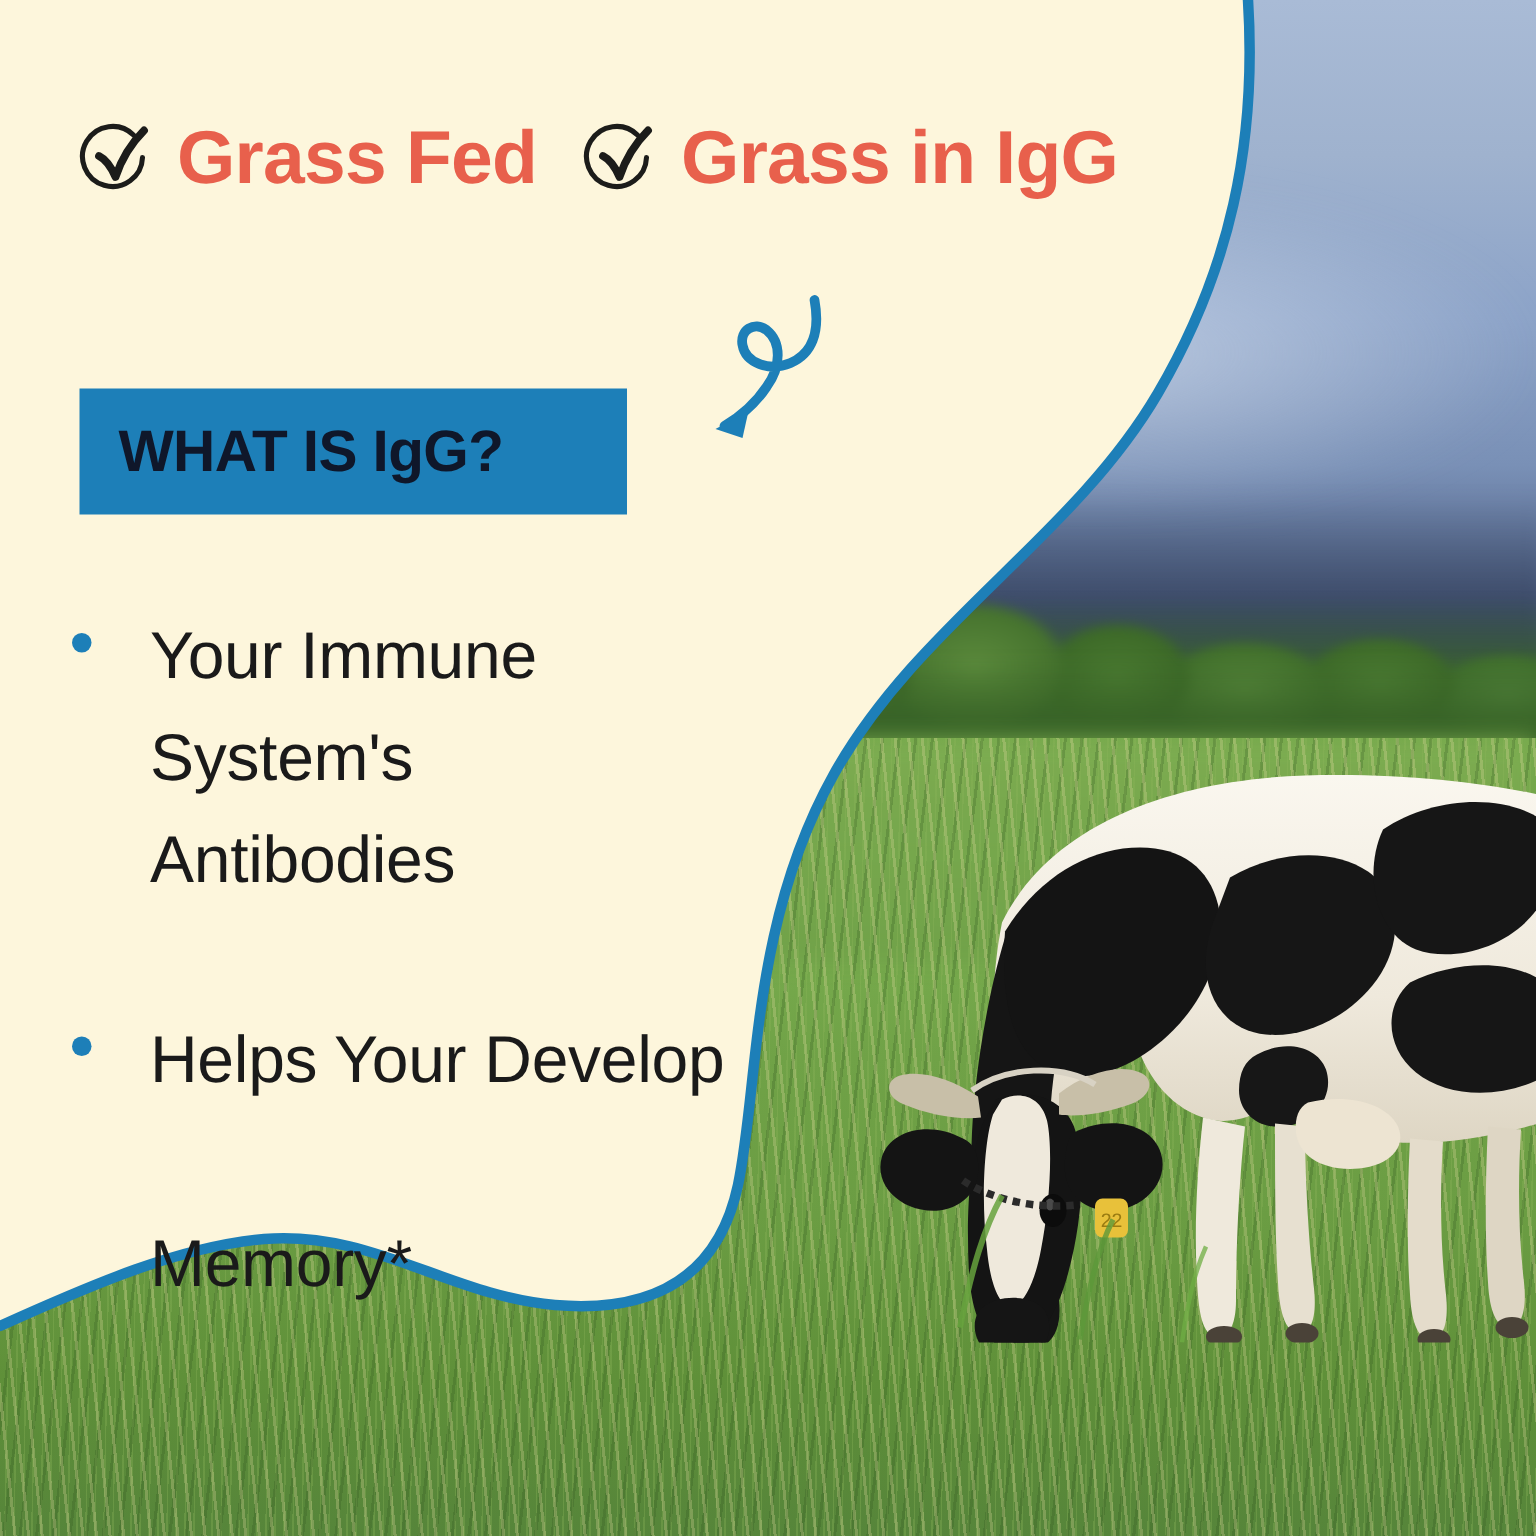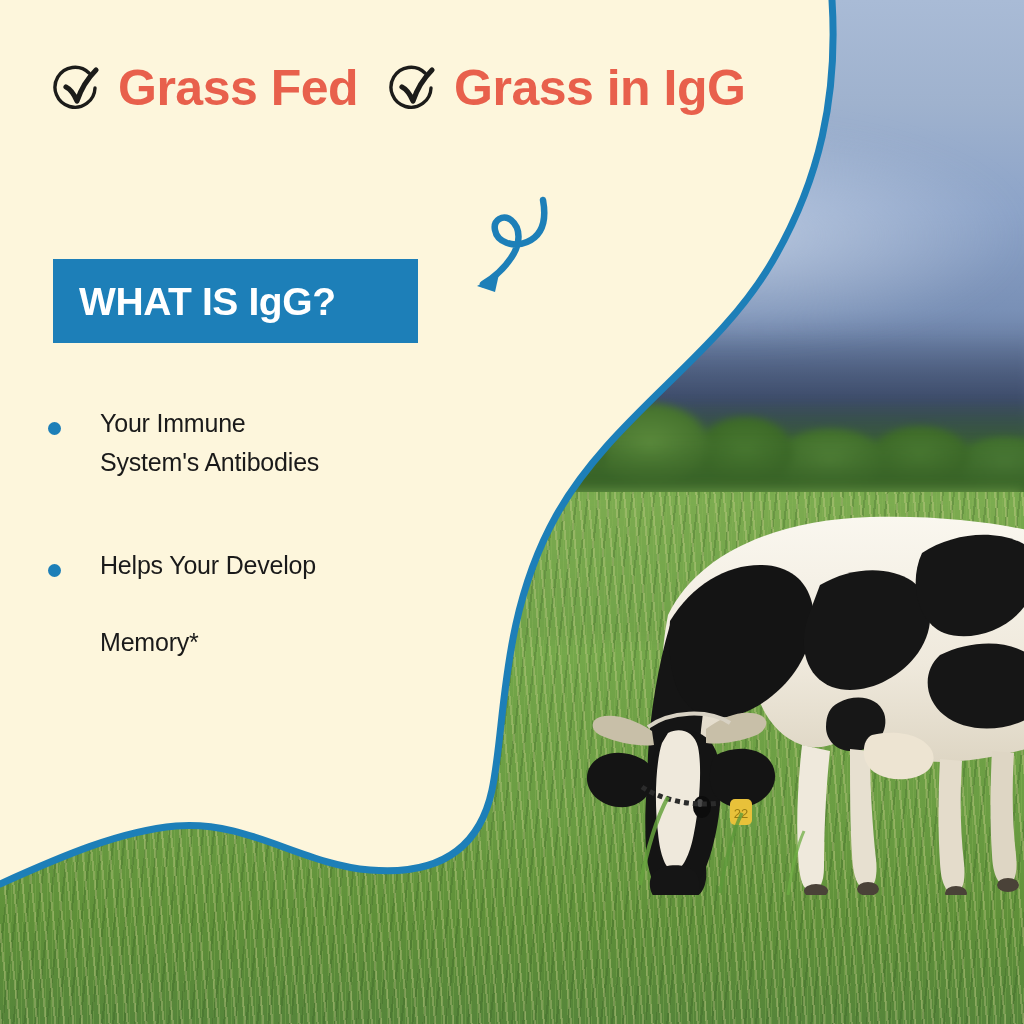--- a/index.html
+++ b/index.html
@@ -75,48 +75,48 @@
   #cow svg{display:block;}
 
   
   #panel{position:absolute;inset:0;pointer-events:none;}
   #panel svg{display:block;}
 
   
   .content{position:absolute;inset:0;}
 
   .header-row{
-    position:absolute;left:52px;top:63px;display:flex;align-items:center;gap:30px;
+    position:absolute;left:52px;top:80px;display:flex;align-items:center;gap:30px;
   }
   .claim{display:flex;align-items:center;gap:16px;}
   .claim-text{
     color:#E8604C;font-size:50px;font-weight:bold;letter-spacing:-0.5px;
     line-height:1;white-space:nowrap;
   }
   .check-icon{width:50px;height:50px;flex:0 0 50px;}
 
   .banner{
     position:absolute;left:53px;top:259px;width:365px;height:84px;
     background:#1D7FB8;display:flex;align-items:center;
   }
   .banner-text{
-    color:#ffffff;font-size:39px;font-weight:bold;letter-spacing:-0.4px;
+    color:#0f172a;font-size:39px;font-weight:bold;letter-spacing:-0.4px;
     padding-left:26px;line-height:1;
   }
 
   .arrow{position:absolute;left:455px;top:192px;width:110px;height:110px;}
 
   .bullets{position:absolute;left:48px;top:404px;width:440px;}
   .bullet{display:flex;align-items:flex-start;margin-bottom:64px;}
   .dot{
     width:13px;height:13px;border-radius:50%;background:#1D7FB8;
     flex:0 0 13px;margin-top:18px;margin-right:39px;
   }
   .bullet-text{
-    color:#1A1A1A;font-size:25px;line-height:1.55;font-weight:400;letter-spacing:-0.2px;
+    color:#1A1A1A;font-size:44px;line-height:1.55;font-weight:400;letter-spacing:-0.2px;
   }
 </style>
 </head>
 <body>
 
 <div id="stage">
 
   <div id="photo">
     <div class="sky"></div>
     <div class="sky-haze"></div>

